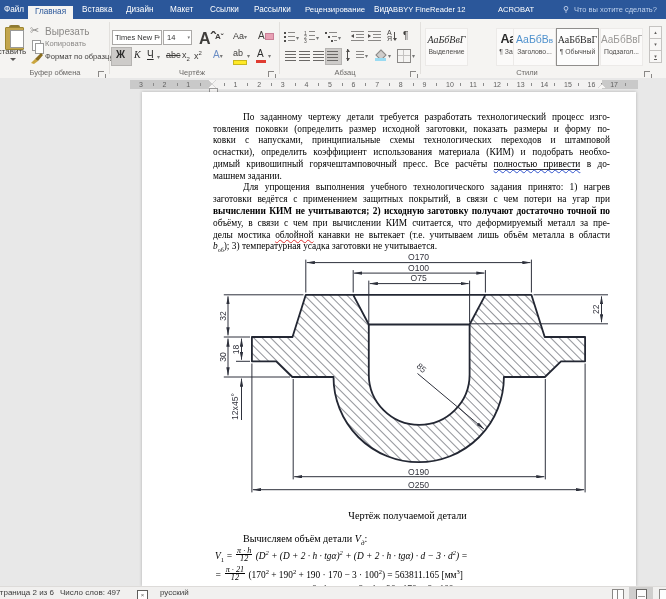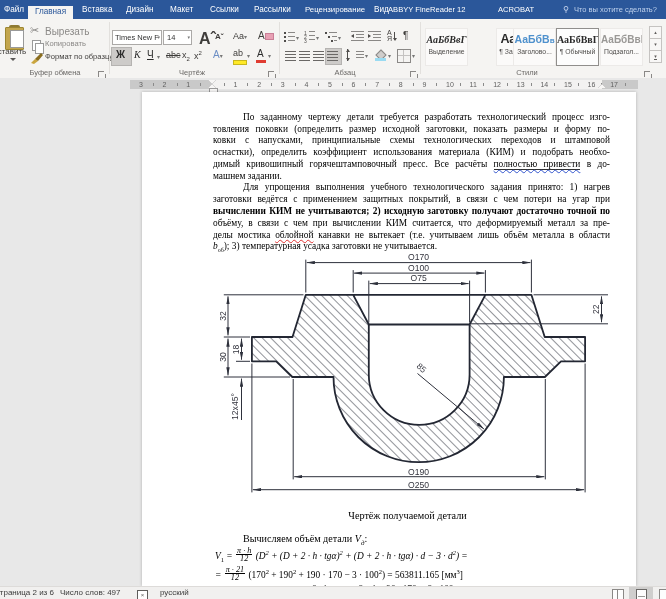--- a/index.html
+++ b/index.html
@@ -25,21 +25,21 @@
       border-right:1px solid #8a8886;border-bottom:1px solid #8a8886;}
   .rbtn{position:absolute;font-size:10px;color:#444;}
   .gray{color:#8b8987;}
   .dd{font-size:6px;color:#777;}
   .alns{position:absolute;width:11px;height:11px;
      background:linear-gradient(to bottom,#6a6866 1px,transparent 1px) 0 1px/11px 3px repeat-y;}
   .alns:after{content:"";position:absolute;left:0;top:2px;width:8px;height:9px;
      background:linear-gradient(to bottom,#6a6866 1px,transparent 1px) 0 2px/8px 3px repeat-y;}
   .stcell{position:absolute;top:9px;width:41px;height:36px;background:#fbfaf9;
      border:1px solid #eceae8;text-align:center;overflow:hidden;}
-  .stsample{font-size:10px;color:#2b2b2b;margin-top:2px;height:17px;line-height:17px;font-weight:bold;}
+  .stsample{font-size:10px;color:#2b2b2b;margin-top:2px;height:17px;line-height:17px;}
   .stname{font-size:6.8px;color:#4f4d4b;white-space:nowrap;overflow:hidden;}
   
   #rulerrow{left:0;top:78px;width:666px;height:14px;background:#e8e8e8;}
   #ruler{position:absolute;left:130px;top:2px;width:508px;height:9px;background:#c9c9c9;}
   #ruler-active{position:absolute;left:82px;top:0;width:390px;height:9px;background:#f3f2f1;}
   .rnum{position:absolute;top:1px;font-size:7px;color:#5f5f5f;line-height:7px;}
   .rtick{position:absolute;top:3px;width:1px;height:3px;background:#8a8a8a;}
   
   #doc{left:0;top:92px;width:666px;height:494px;background:#e8e8e8;}
   #page{position:absolute;left:142px;top:0px;width:494px;height:494px;background:#fff;

